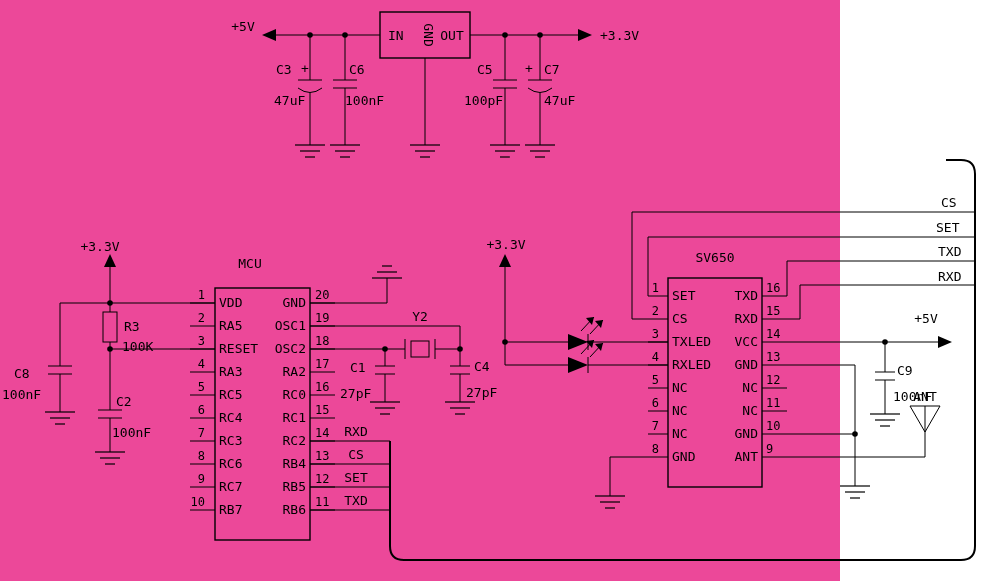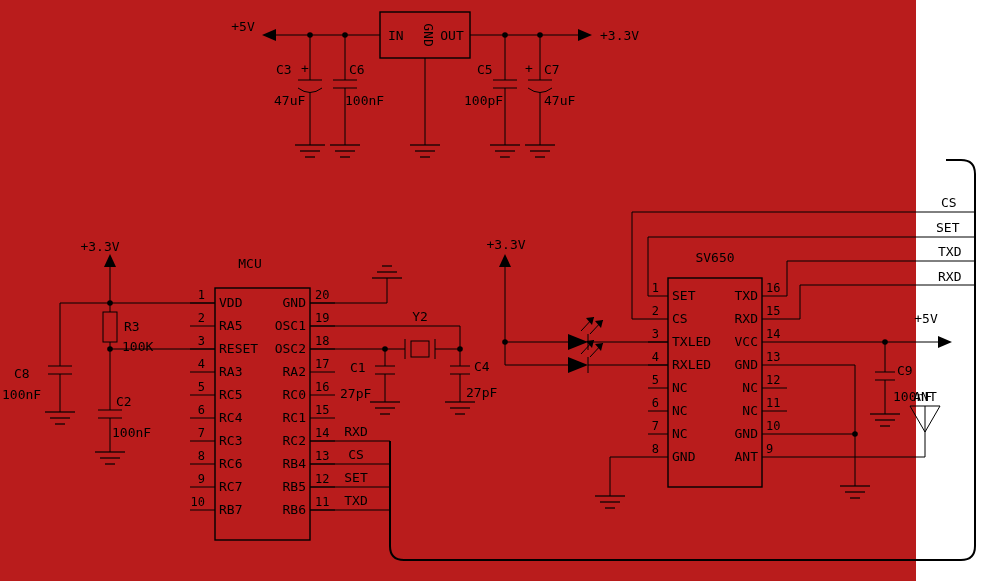--- a/index.html
+++ b/index.html
@@ -1,16 +1,16 @@
 <!DOCTYPE html>
 <html><head>
 <meta charset="utf-8">
 <style>
   html,body{margin:0;padding:0;background:#ffffff;}
-  .page{width:916px;height:581px;position:relative;background:#b91c1c;}
+  .page{width:840px;height:581px;position:relative;background:#ec4899;}
   svg{display:block;width:991px;height:581px;}
   text{font-family:"DejaVu Sans Mono","Liberation Mono",monospace;fill:#000;}
 </style>
 </head>
 <body>
 
 <div class="page">
 <svg viewBox="0 0 991 581" font-size="13">
   <defs>
     <g id="gnd-symbol" stroke="#000" stroke-width="1.2">

